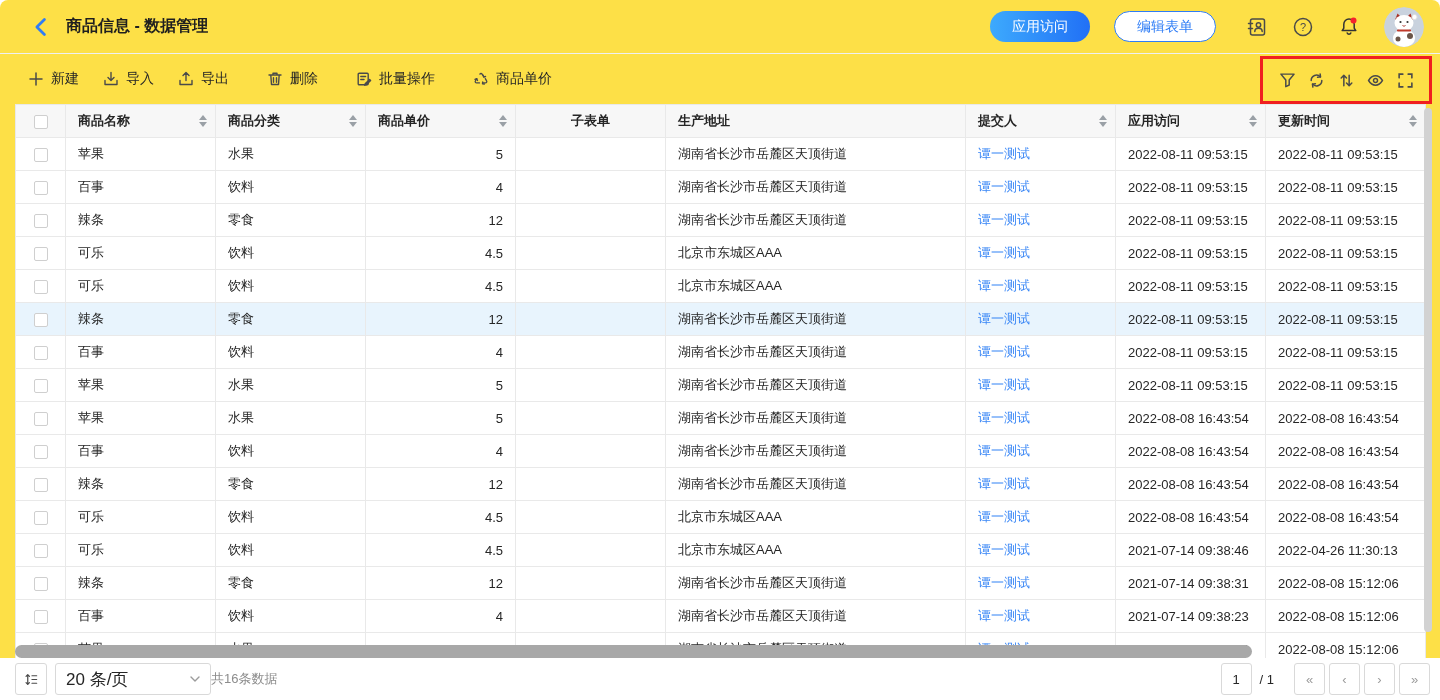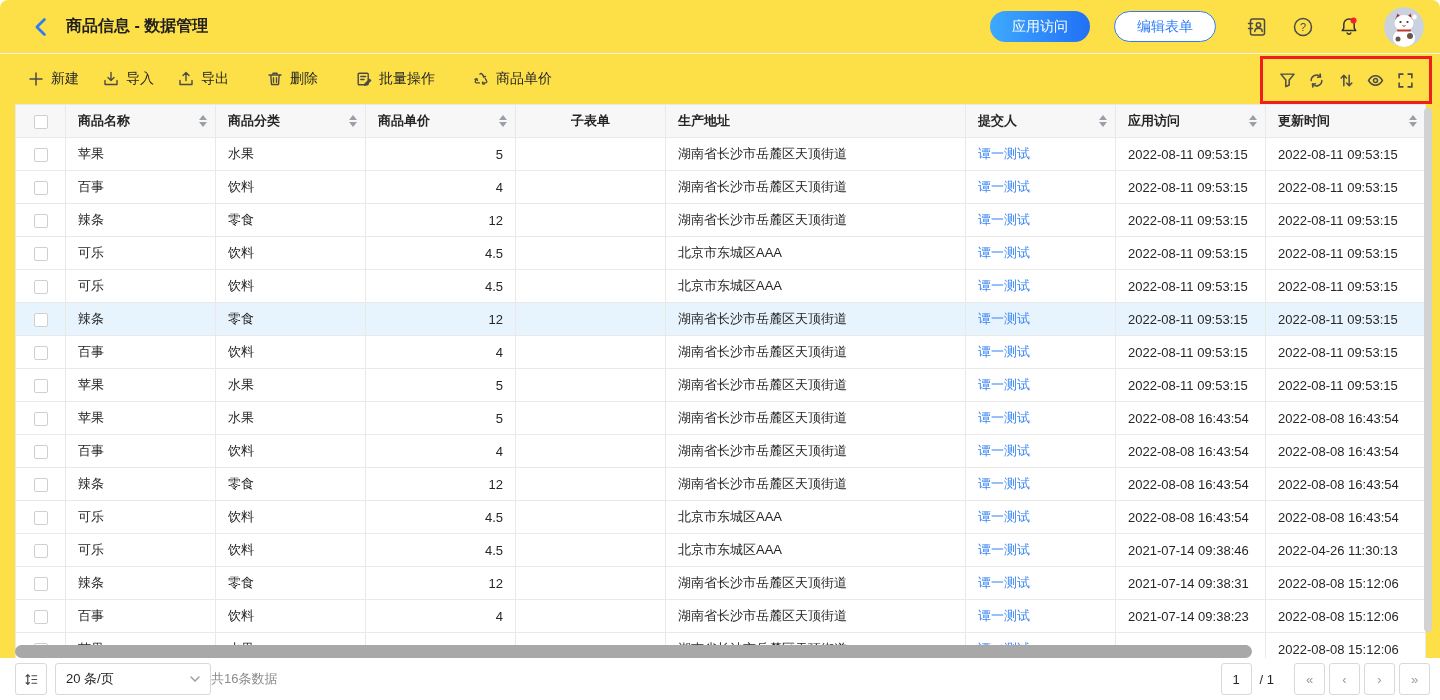--- a/index.html
+++ b/index.html
@@ -61,21 +61,21 @@
     background:#d2d2d2; border-radius:4px; cursor:pointer; }
   .hscroll { position:absolute; left:15px; top:645px; width:1237px; height:13px;
     background:#a8a8a8; border-radius:7px; cursor:pointer; }
 
   
   .footer { position:absolute; left:0; top:658px; width:1440px; height:42px; background:#fff;
     display:flex; align-items:center; padding:0 10px 0 15px; }
   .sq-btn { height:32px; border:1px solid #d9d9d9; border-radius:3px; background:#fff;
     display:inline-flex; align-items:center; justify-content:center; cursor:pointer; color:#8c8c8c; }
   .rowheight-btn { width:32px; margin-right:8px; }
-  .pagesize-select { width:156px; justify-content:space-between; padding:0 10px; font-size:13px;
+  .pagesize-select { width:156px; justify-content:space-between; padding:0 10px; font-size:17px;
     color:#262626; cursor:pointer; }
   .total-text { font-size:13px; color:#8c8c8c; }
   .footer-spacer { flex:1; }
   .page-input { width:31px; height:32px; border:1px solid #d9d9d9; border-radius:3px;
     text-align:center; font-size:13px; color:#262626; outline:none;
     font-family:"Liberation Sans","DejaVu Sans",sans-serif; }
   .page-total { font-size:13px; color:#262626; margin:0 16px 0 8px; }
   .pager-btn { width:31px; font-size:13px; margin-left:4px; color:#9b9b9b; }
 </style>
 </head>

